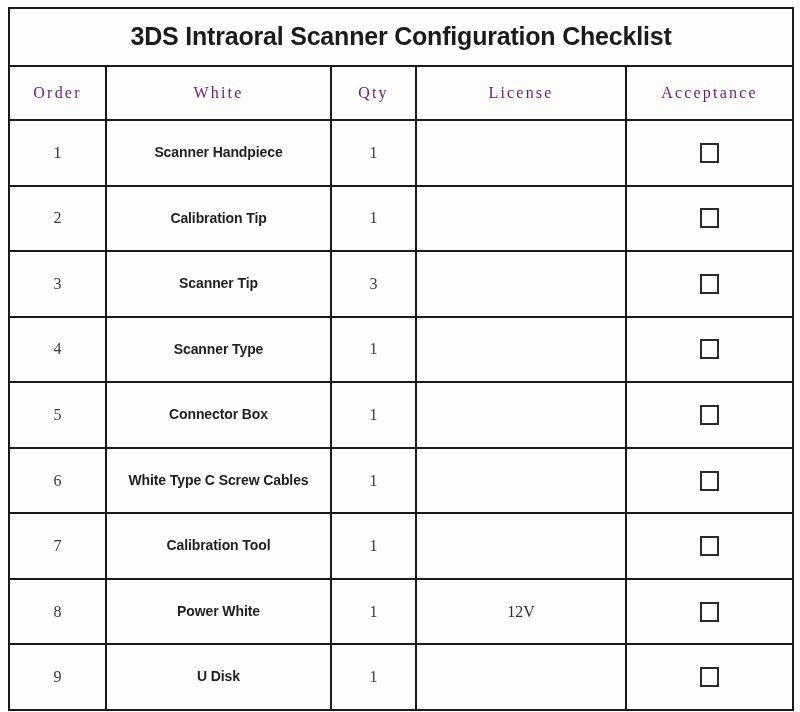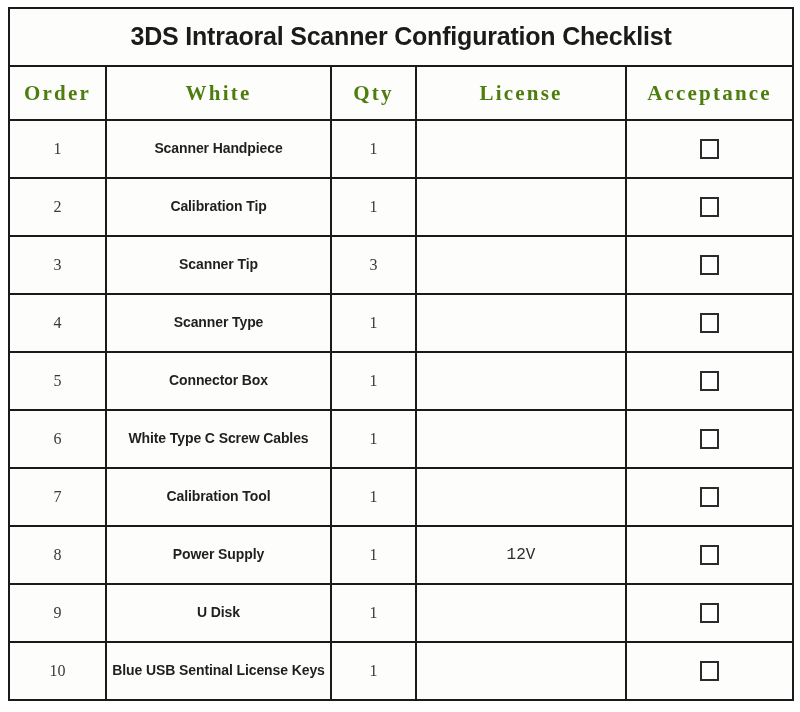--- a/index.html
+++ b/index.html
@@ -10,21 +10,21 @@
   body {
     width: 800px;
     height: 712px;
     font-family: "Liberation Sans", sans-serif;
     overflow: hidden;
   }
   .page {
     width: 800px;
     height: 712px;
     box-sizing: border-box;
-    padding: 7px 8px 11px 8px;
+    padding: 7px 8px 1px 8px;
     background: #ffffff;
   }
   table.checklist {
     width: 100%;
     height: 100%;
     border-collapse: collapse;
     table-layout: fixed;
     background: #fdfdfb;
   }
   table.checklist td, table.checklist th {
@@ -41,23 +41,23 @@
     font-size: 25px;
     font-weight: bold;
     color: #1b1b1b;
     letter-spacing: -0.2px;
     line-height: 1.1;
   }
   
   .head-cell {
     height: 52px;
     font-family: "Liberation Serif", serif;
-    font-size: 21px;
-    font-weight: bold;
-    color: #4d7c0f;
+    font-size: 16px;
+    font-weight: normal;
+    color: #701a75;
     letter-spacing: 2.2px;
   }
   
   .col-order   { width: 97px; }
   .col-name    { width: 225px; }
   .col-qty     { width: 85px; }
   .col-remarks { width: 210px; }
   .col-accept  { width: 167px; }
 
   
@@ -75,21 +75,21 @@
     line-height: 1.25;
     padding: 0 6px;
     letter-spacing: -0.1px;
   }
   .cell-qty {
     font-family: "Liberation Serif", serif;
     font-size: 16px;
     color: #3a3a3a;
   }
   .cell-remarks {
-    font-family: Liberation Mono, monospace;
+    font-family: Liberation Serif, serif;
     font-size: 16px;
     color: #2f2f2f;
   }
   .cell-accept { }
   .checkbox {
     display: inline-block;
     width: 15px;
     height: 16px;
     border: 2px solid #2b2b2b;
     background: #ffffff;
@@ -180,39 +180,30 @@
         <td class="cell-order">7</td>
         <td class="cell-name">Calibration Tool</td>
         <td class="cell-qty">1</td>
         <td class="cell-remarks"></td>
         <td class="cell-accept">
           <span class="checkbox"></span>
         </td>
       </tr>
       <tr>
         <td class="cell-order">8</td>
-        <td class="cell-name">Power Supply</td>
+        <td class="cell-name">Power White</td>
         <td class="cell-qty">1</td>
         <td class="cell-remarks">12V</td>
         <td class="cell-accept">
           <span class="checkbox"></span>
         </td>
       </tr>
       <tr>
         <td class="cell-order">9</td>
         <td class="cell-name">U Disk</td>
-        <td class="cell-qty">1</td>
-        <td class="cell-remarks"></td>
-        <td class="cell-accept">
-          <span class="checkbox"></span>
-        </td>
-      </tr>
-      <tr>
-        <td class="cell-order">10</td>
-        <td class="cell-name">Blue USB Sentinal License Keys</td>
         <td class="cell-qty">1</td>
         <td class="cell-remarks"></td>
         <td class="cell-accept">
           <span class="checkbox"></span>
         </td>
       </tr>
     </tbody>
   </table>
 </div>
 

